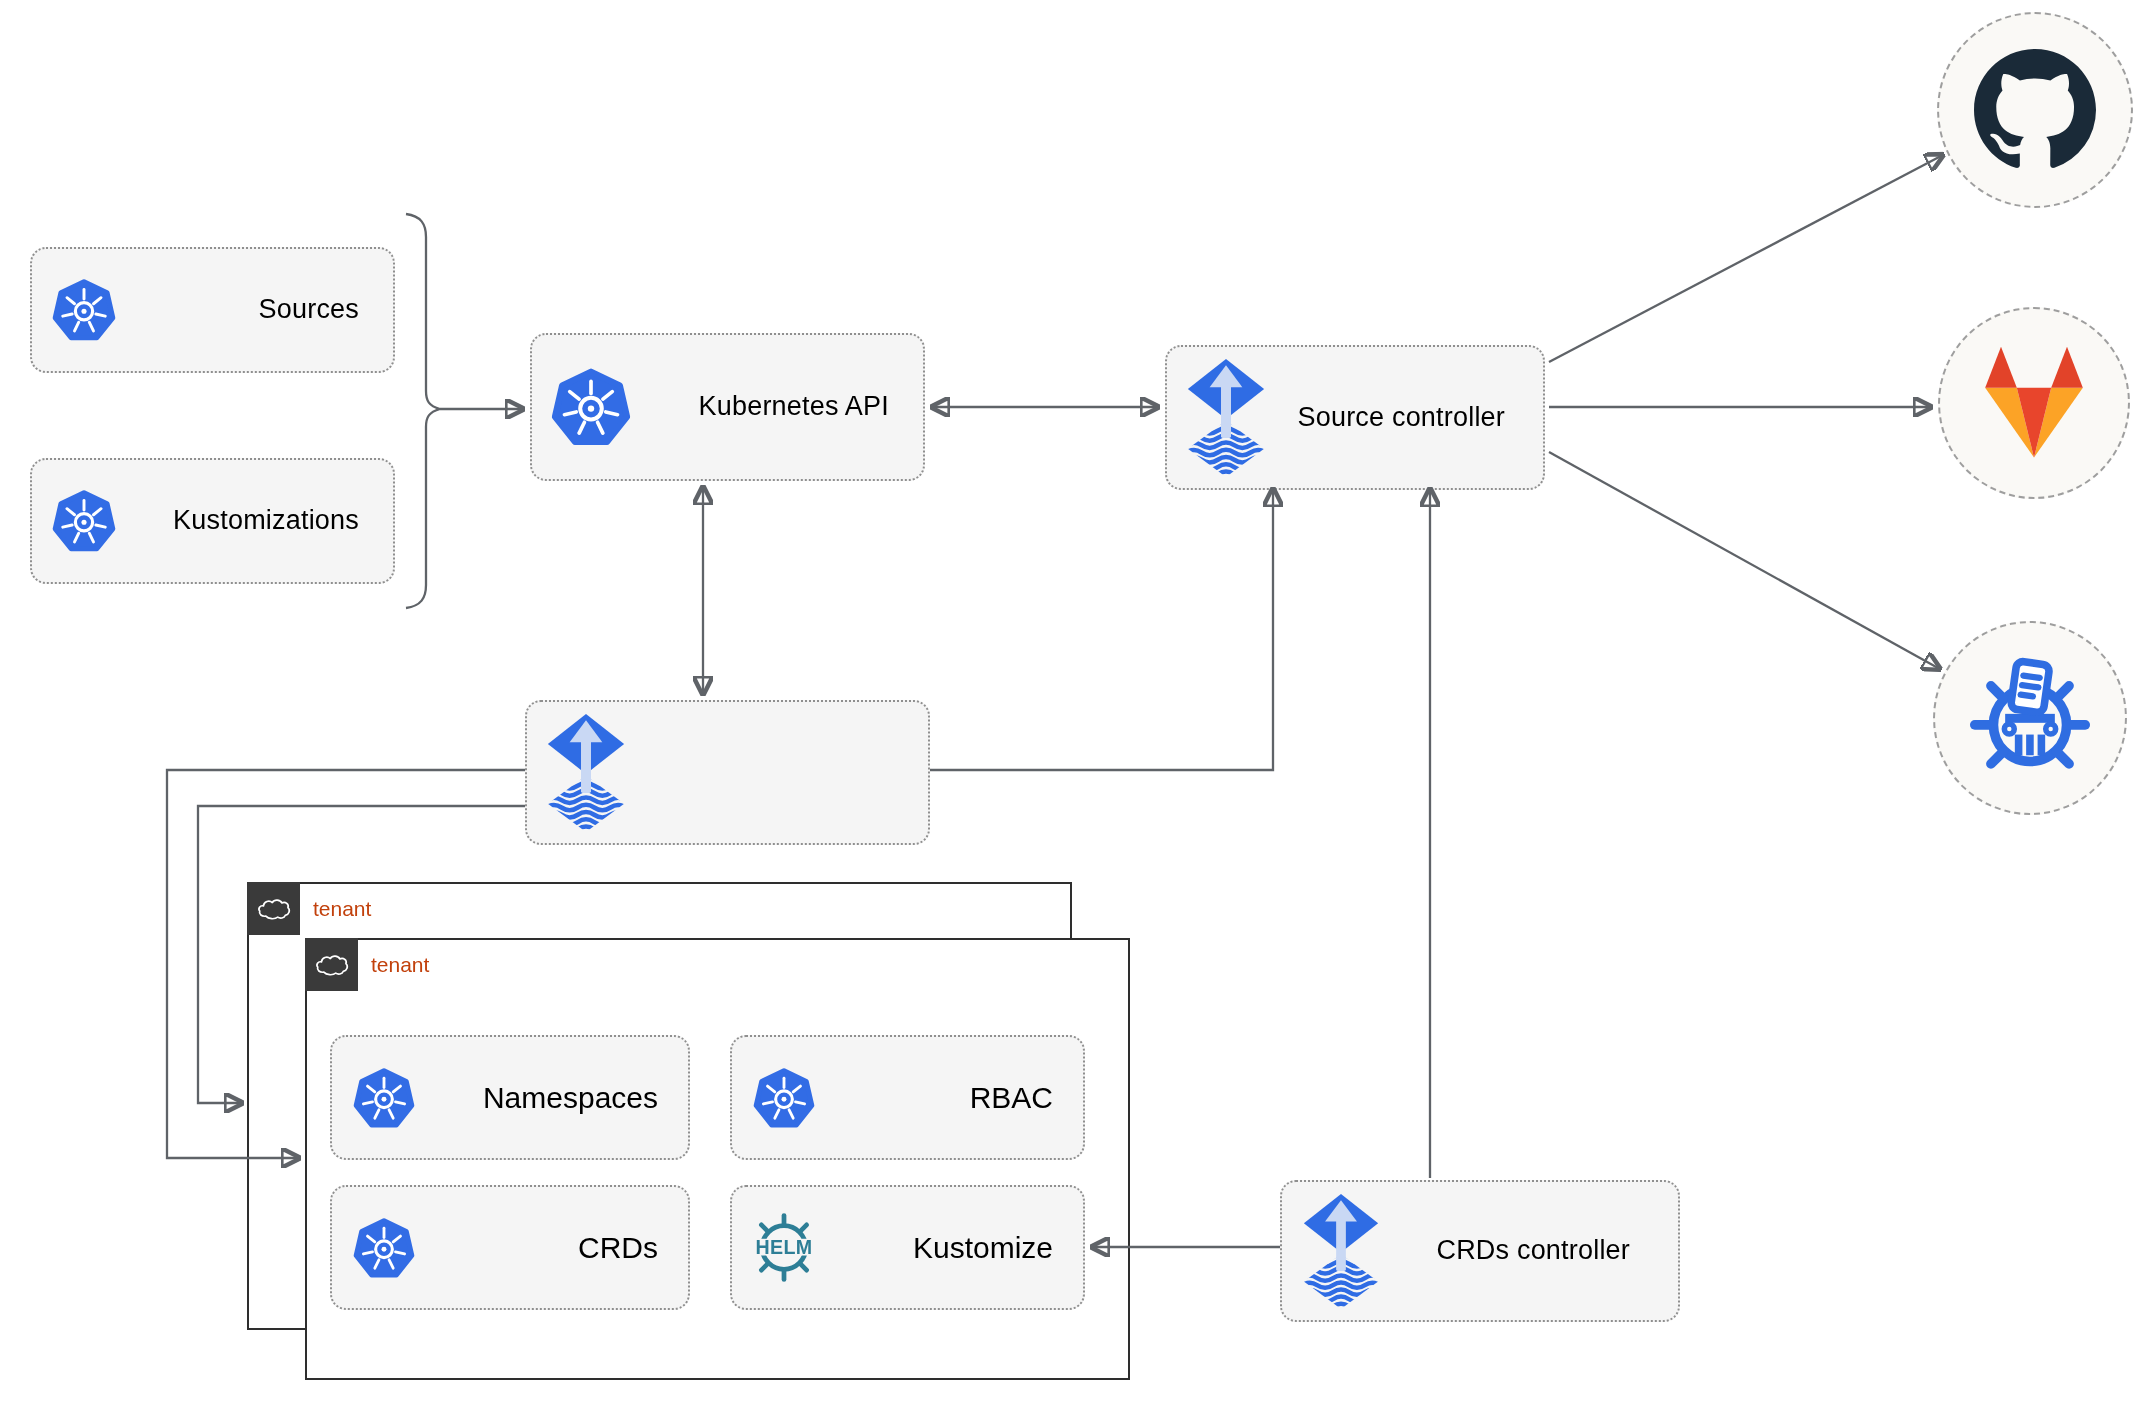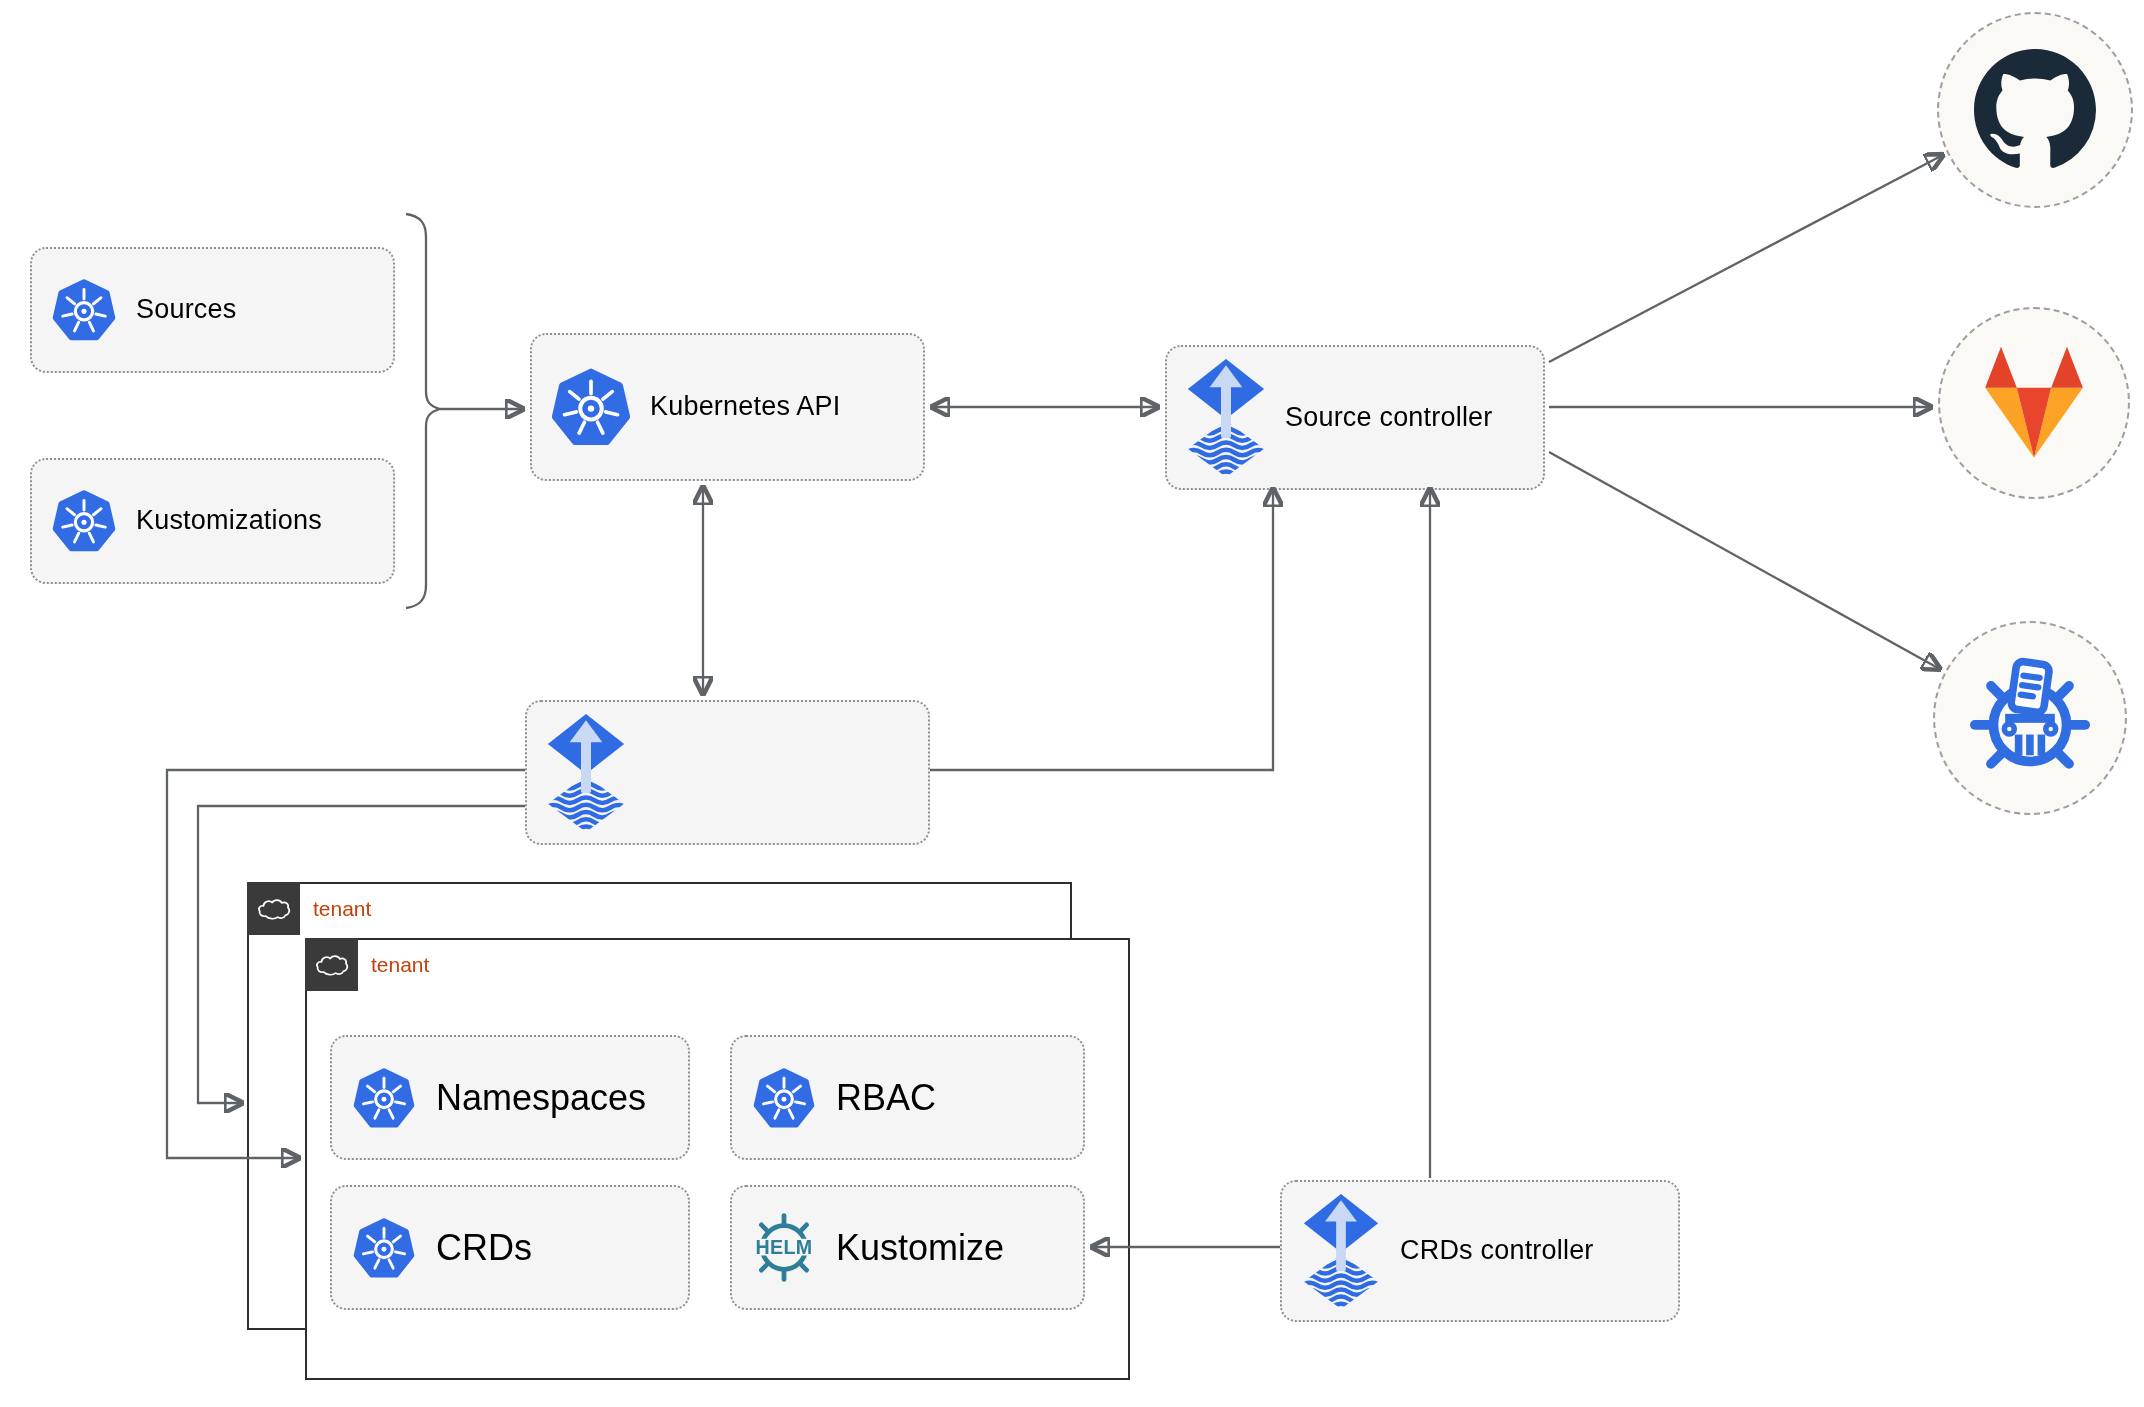--- a/index.html
+++ b/index.html
@@ -10,24 +10,24 @@
   .defs{position:absolute;width:0;height:0;overflow:hidden;}
   .connectors{position:absolute;left:0;top:0;width:2144px;height:1407px;z-index:5;pointer-events:none;}
   .connectors path{stroke:#5f6368;stroke-width:2.3;fill:none;}
   .node{
     position:absolute;background:#f5f5f5;border:2px dotted #8f8f8f;border-radius:16px;
     display:flex;align-items:center;z-index:4;box-sizing:border-box;
   }
   .nicon{flex:0 0 118px;display:flex;align-items:center;justify-content:center;}
   .nicon-sm{flex:0 0 104px;display:flex;align-items:center;justify-content:center;}
   .nlabel{
-    flex:1;text-align:left;font-size:27px;color:#000;line-height:1.3;
+    flex:1;text-align:right;font-size:27px;color:#000;line-height:1.3;
     padding-right:34px;letter-spacing:0.2px;
   }
-  .nlabel-sm{flex:1;text-align:left;font-size:36px;color:#000;padding-right:30px;}
+  .nlabel-sm{flex:1;text-align:right;font-size:30px;color:#000;padding-right:30px;}
   .tenant{
     position:absolute;background:#ffffff;border:2px solid #2e2e2e;box-sizing:border-box;
   }
   .ttab{
     position:absolute;left:-2px;top:-2px;width:53px;height:53px;background:#3a3a3a;
     display:flex;align-items:center;justify-content:center;
   }
   .tlabel{position:absolute;left:64px;top:13px;font-size:21px;color:#c2410c;}
   .endpoint{
     position:absolute;border-radius:50%;border:2px dashed #9e9e9e;background:#faf9f6;

